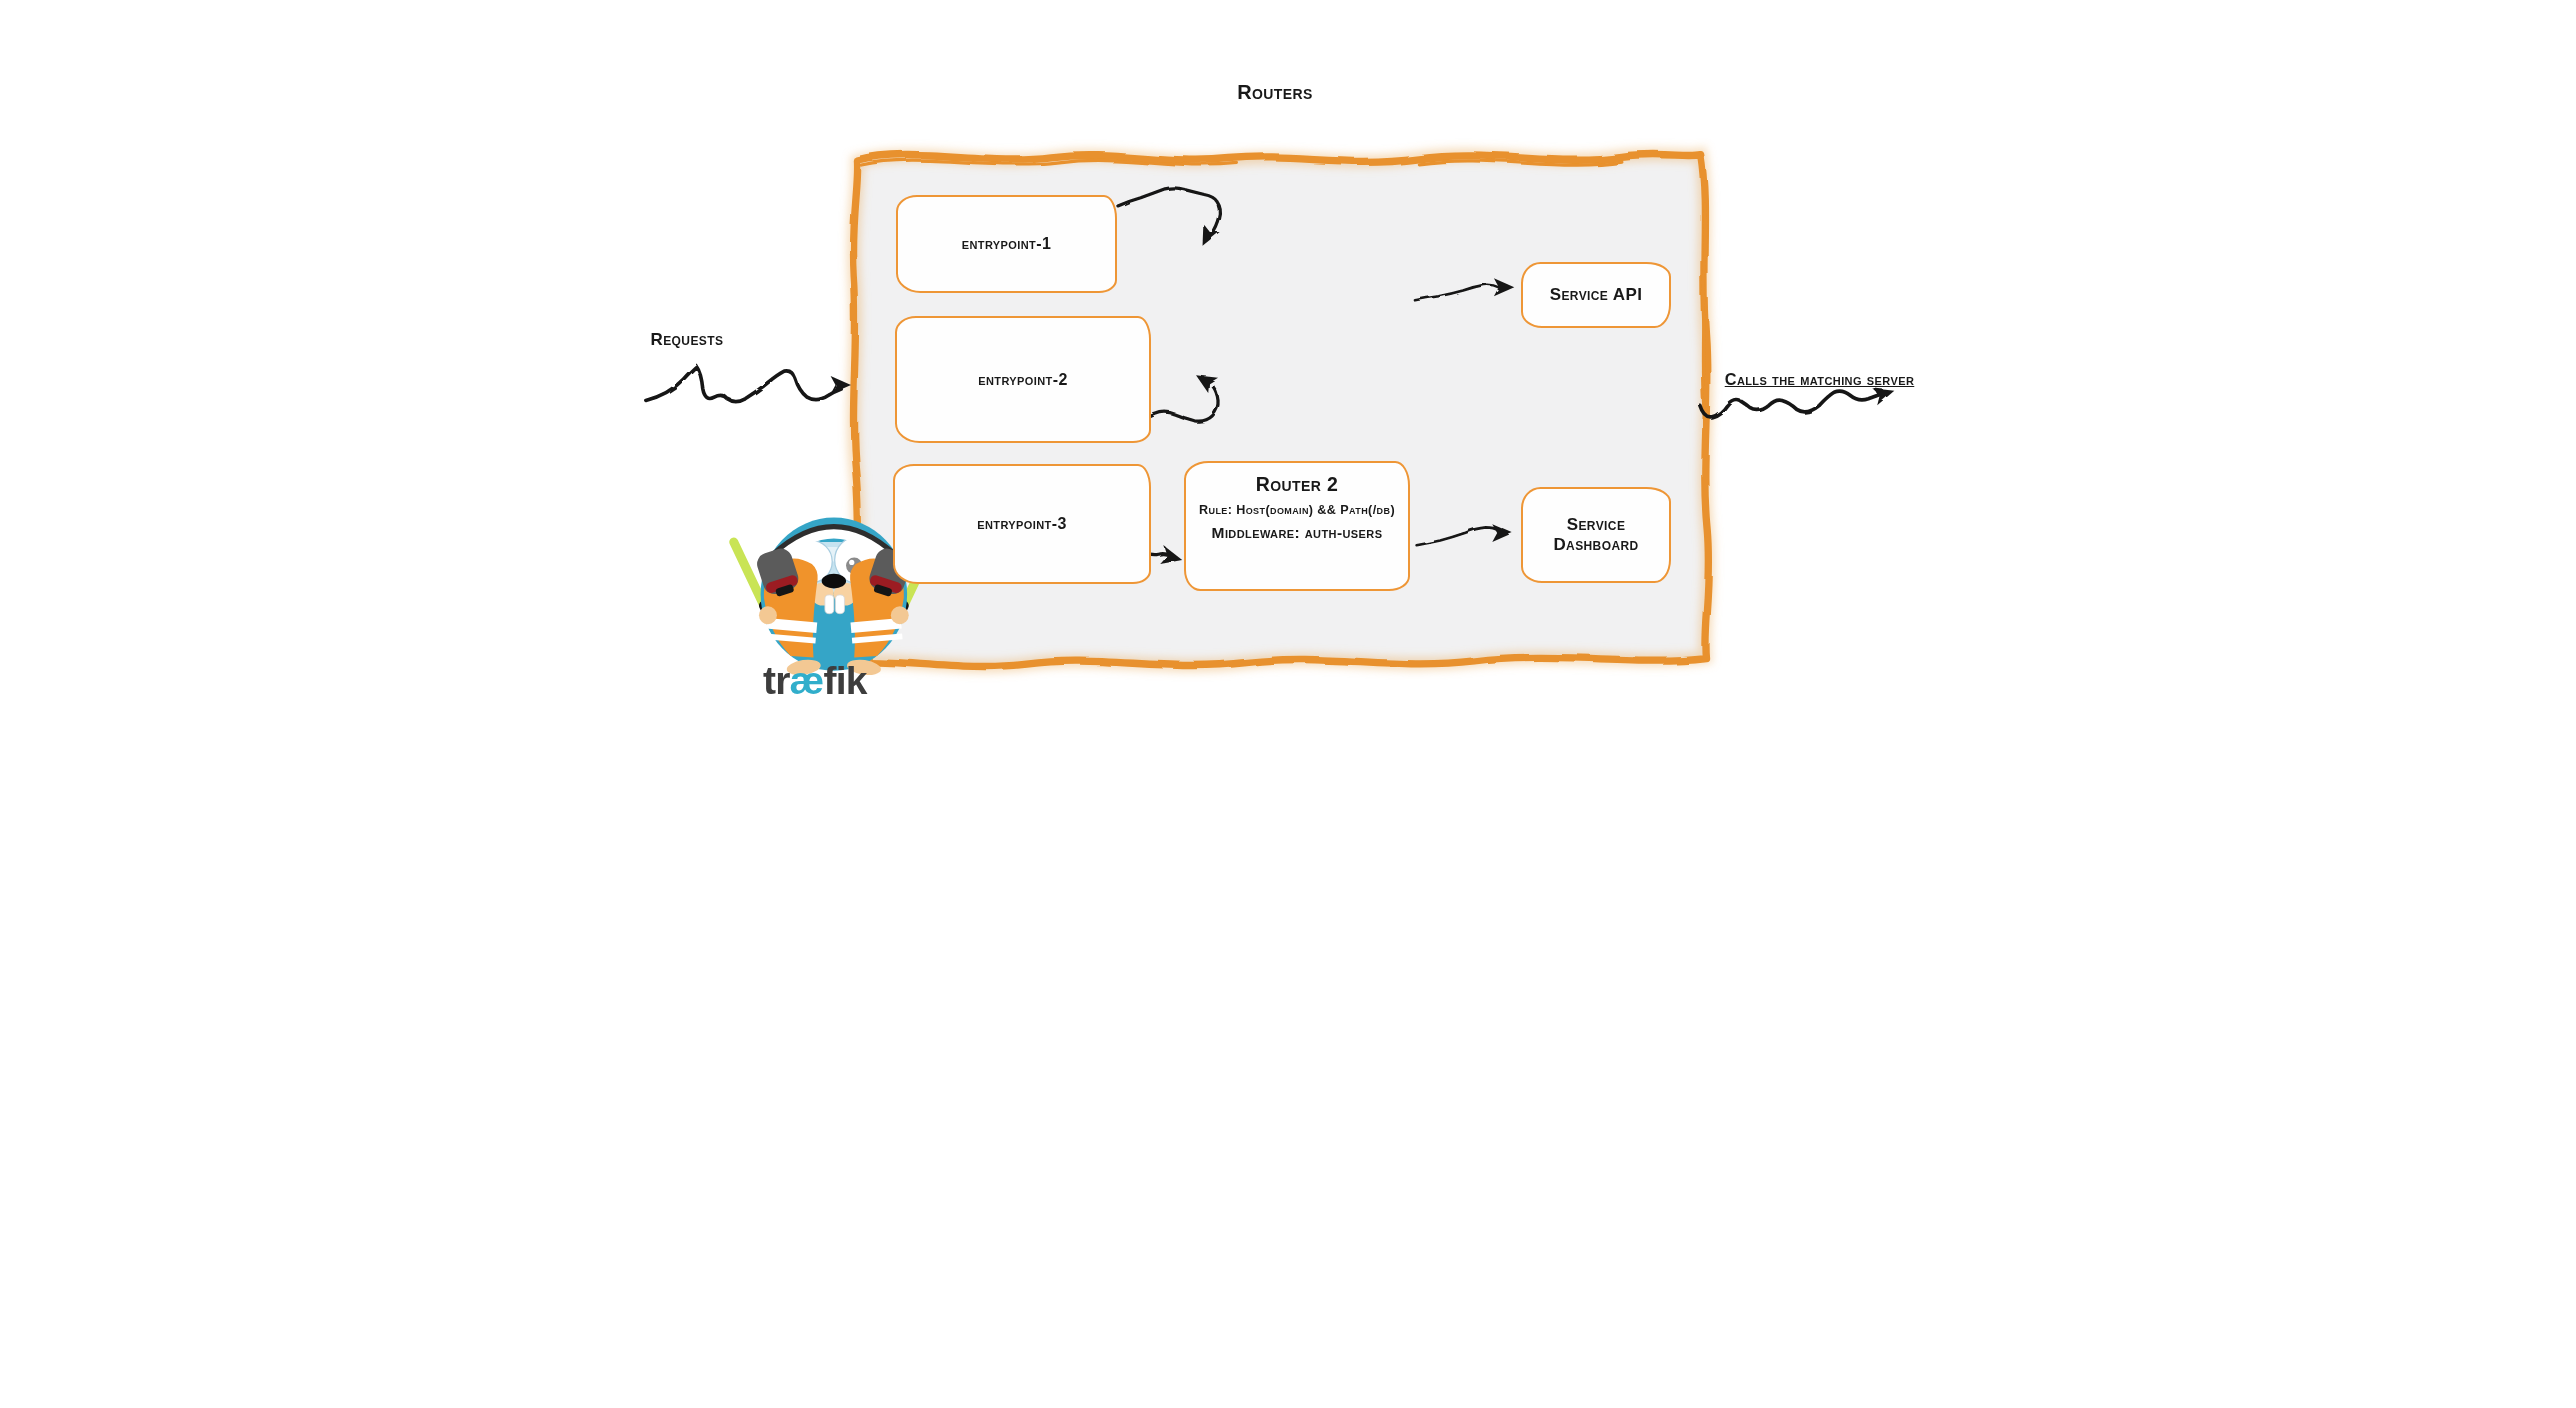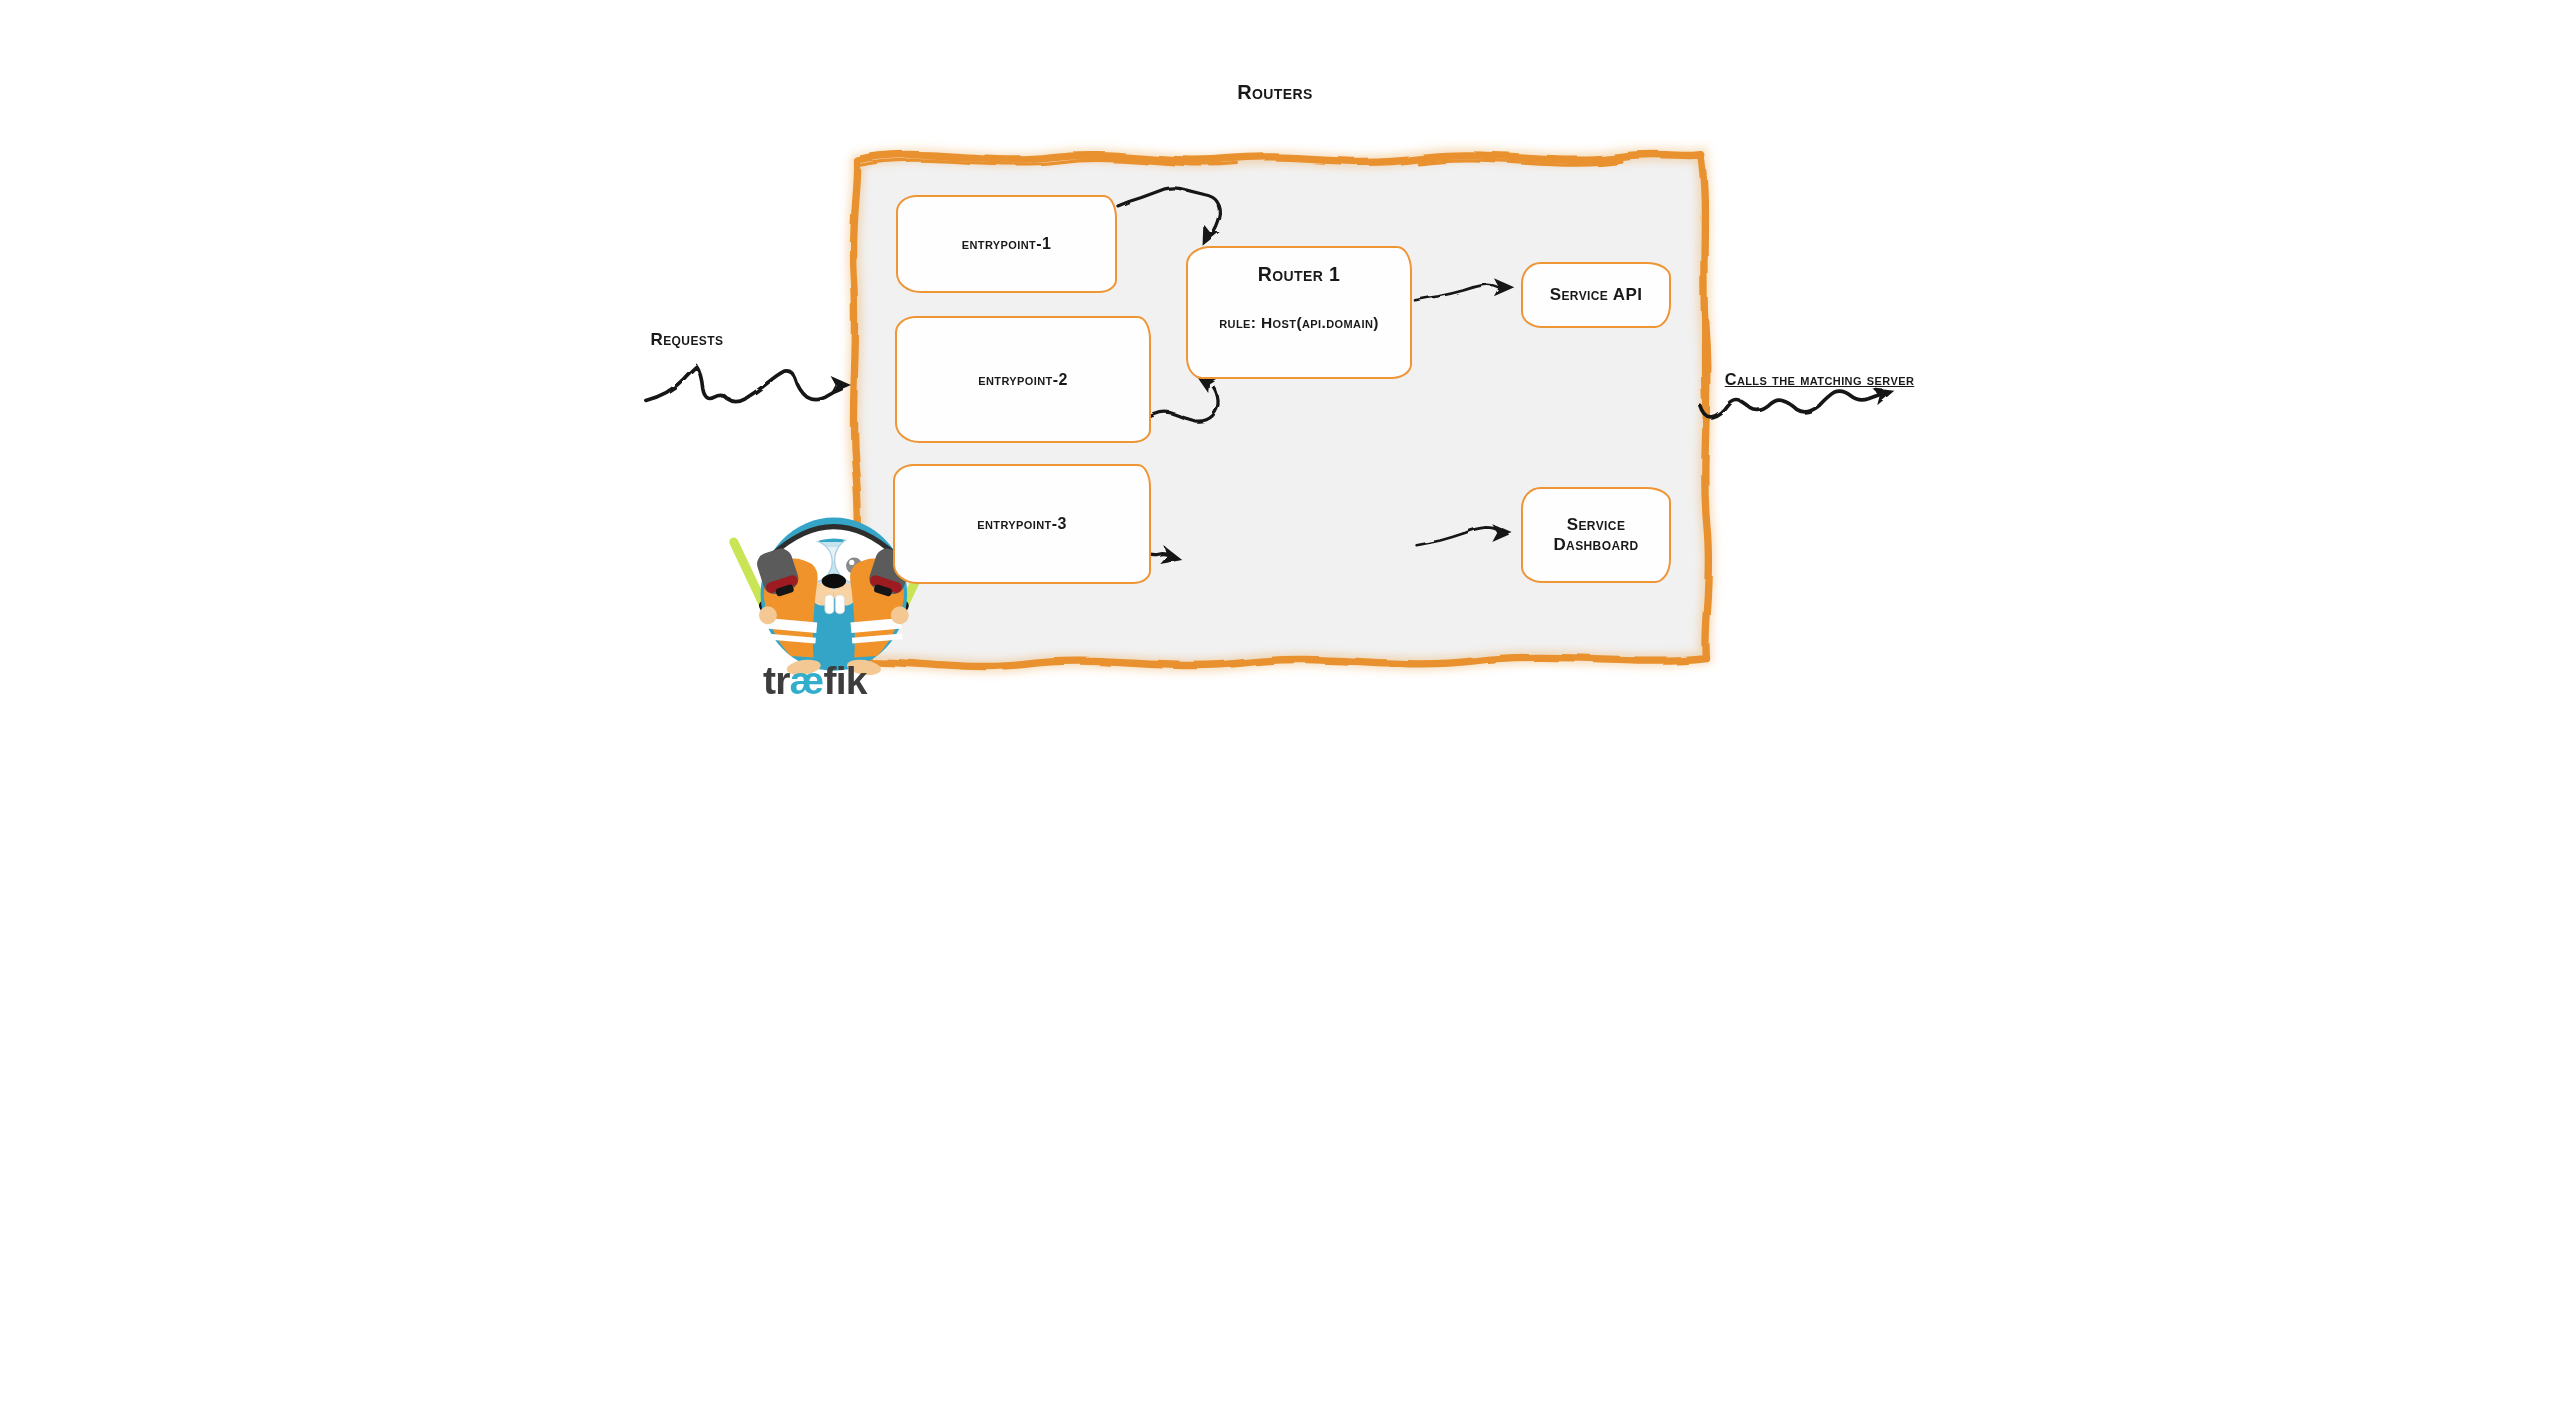--- a/index.html
+++ b/index.html
@@ -183,25 +183,26 @@
   </div>
 
   <div class="node ep hand" style="left:251px;top:316px;width:256px;height:127px;">
     <span>entrypoint-2</span>
   </div>
 
   <div class="node ep hand" style="left:249px;top:464px;width:258px;height:120px;">
     <span>entrypoint-3</span>
   </div>
 
-  <div class="node router hand" style="left:542px;top:246px;width:226px;height:133px;justify-content:flex-start;padding-top:14.7px;gap:28px;">
-    <span class="r-title">Router 1</span>
-    <span class="r-line">rule: Host(api.domain)</span>
-  </div>
-
+
+  <div class="node router hand" style="left:540px;top:461px;width:226px;height:130px;justify-content:flex-start;padding-top:9.8px;gap:7.3px;">
+    <span class="r-title">Router 2</span>
+    <span class="r-line small">Rule: Host(domain) &amp;&amp; Path(/db)</span>
+    <span class="r-line">Middleware: auth-users</span>
+  </div>
 
   <div class="node svc hand" style="left:877px;top:262px;width:150px;height:66px;">
     <span>Service API</span>
   </div>
 
   <div class="node svc hand" style="left:877px;top:487px;width:150px;height:96px;">
     <span>Service Dashboard</span>
   </div>
 
   <div class="wordmark"><span>tr</span><span class="ae">æ</span><span>fik</span></div>

